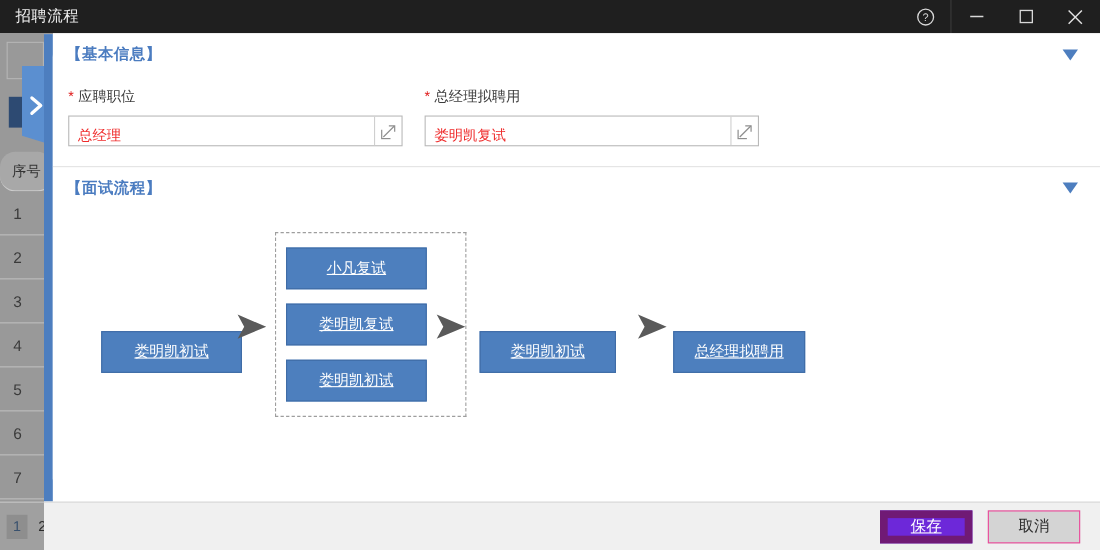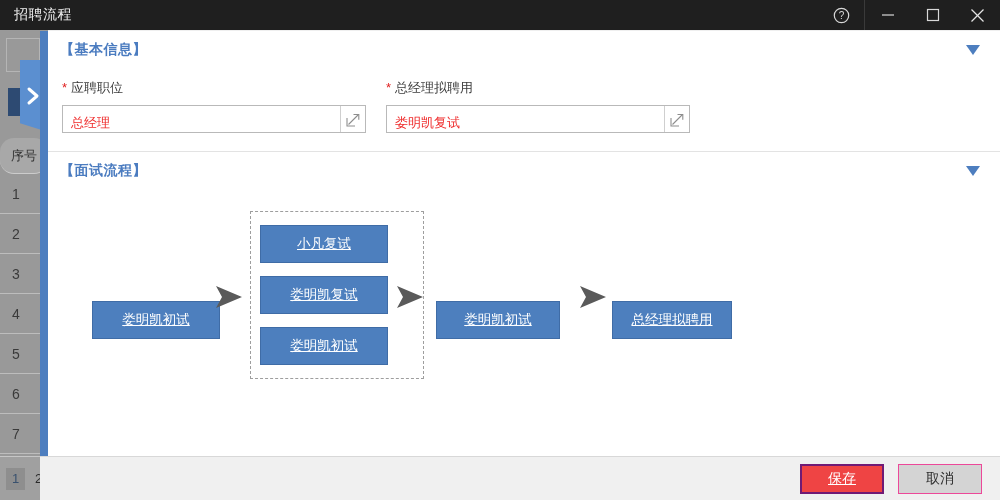--- a/index.html
+++ b/index.html
@@ -258,23 +258,23 @@
     padding-right: 18px;
   }
   .btn {
     width: 84px; height: 30px;
     font-size: 14px;
     display: flex; align-items: center; justify-content: center;
     box-sizing: border-box;
     cursor: default;
   }
   .btn-primary {
-    background: #ef4444;
+    background: #6d28d9;
     color: #ffffff;
-    border: 2px solid #701a75;
+    border: 7px solid #701a75;
     text-decoration: underline;
   }
   .btn-secondary {
     background: #d4d4d4;
     color: #2d2d2d;
     border: 1px solid #ec4899;
   }
 </style>
 </head>
 <body>

